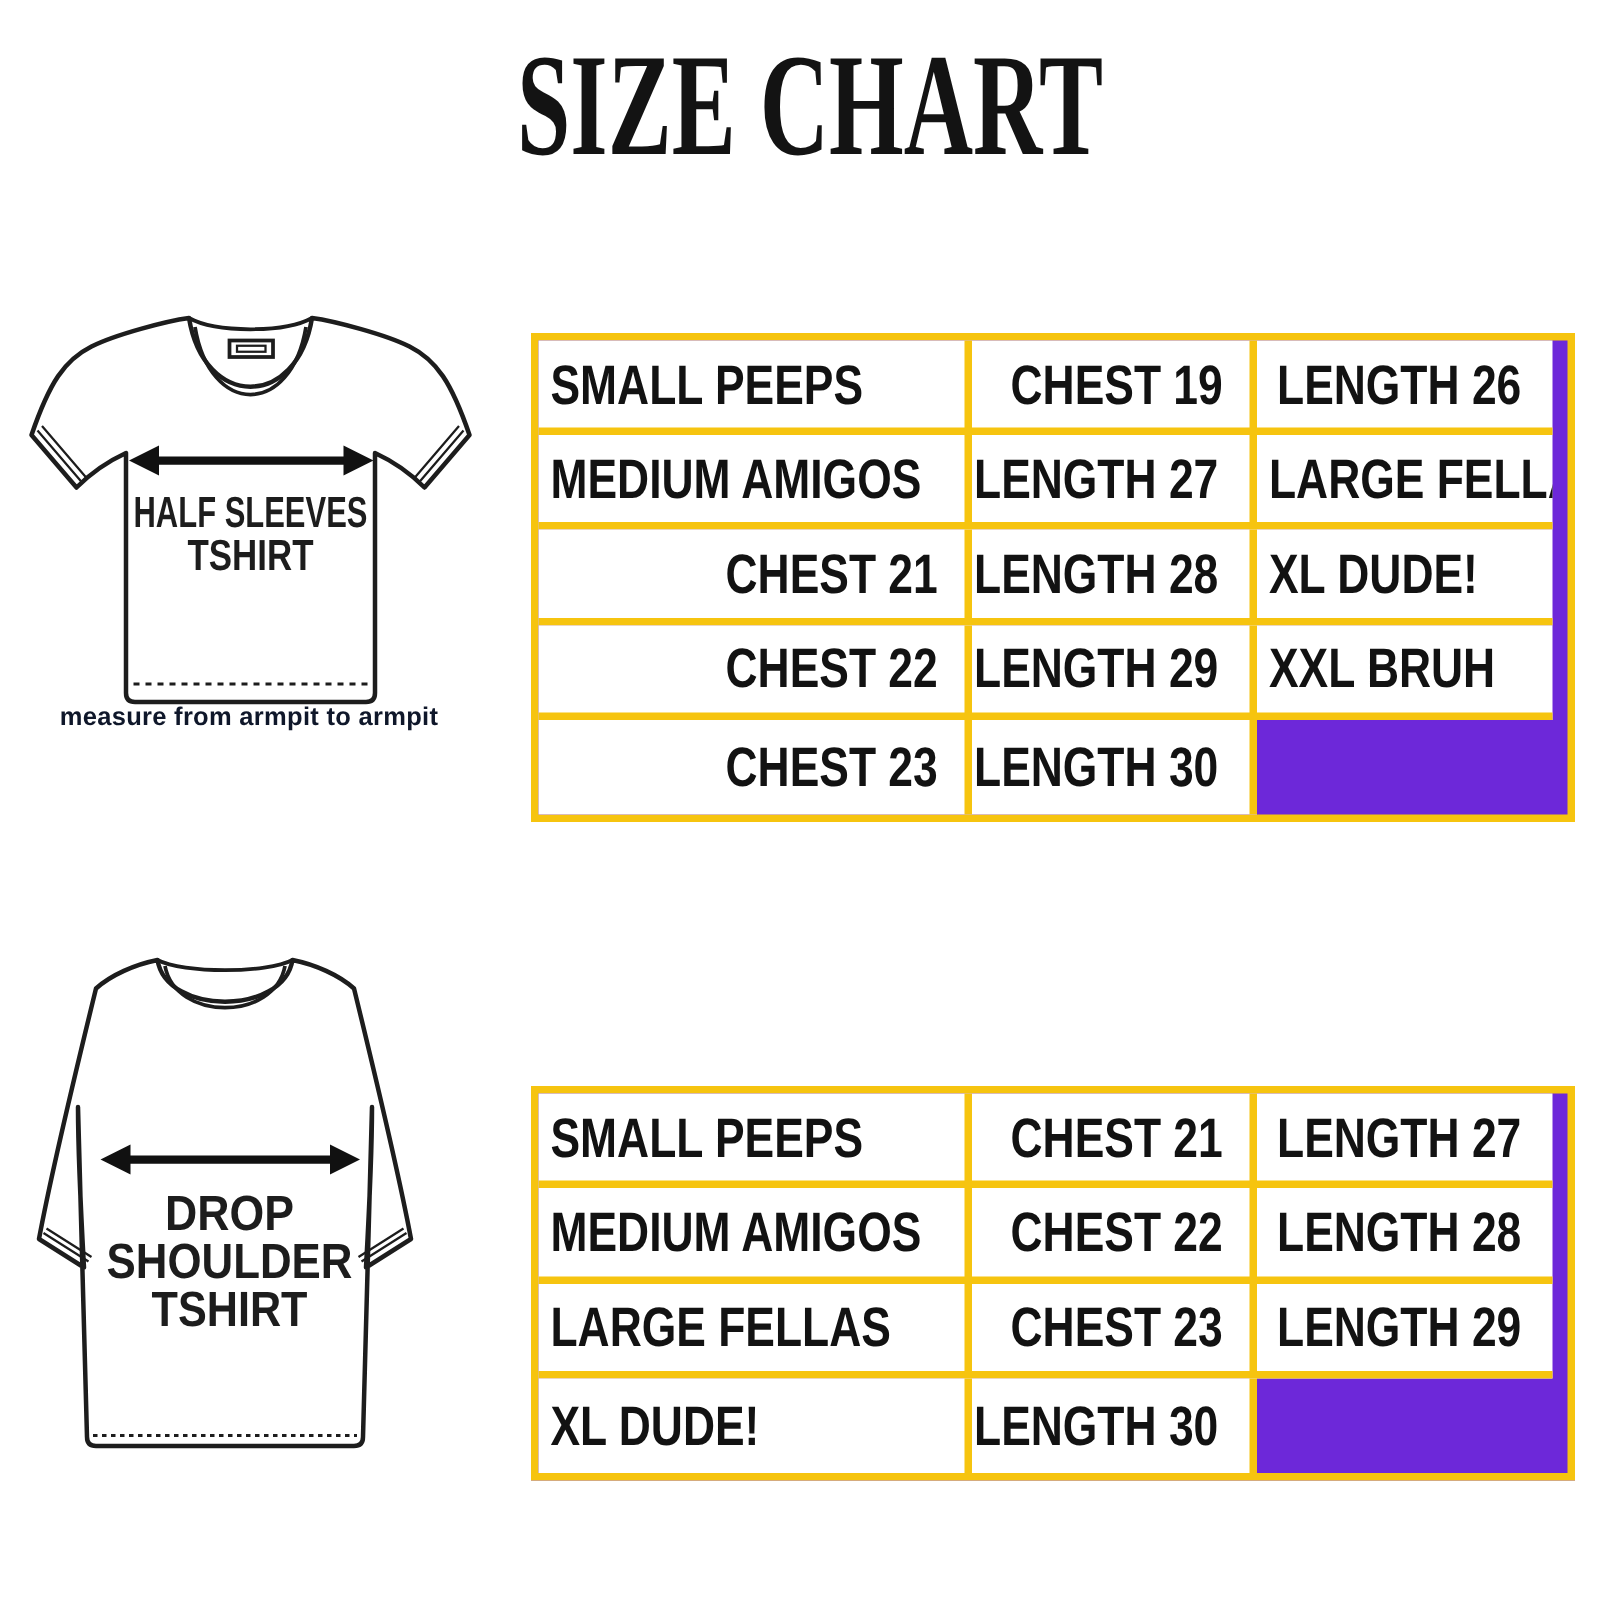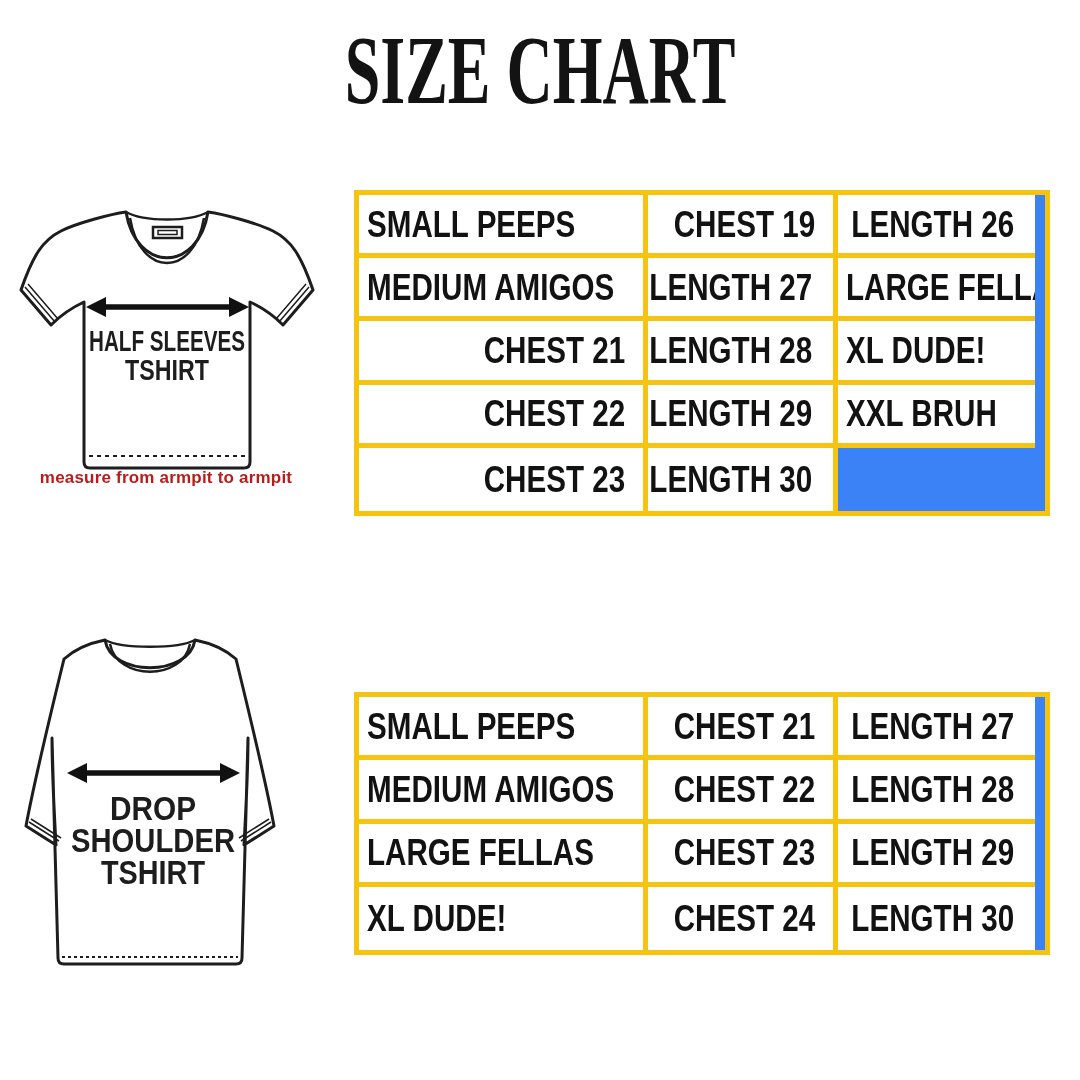--- a/index.html
+++ b/index.html
@@ -13,21 +13,21 @@
   .page{
     position:relative;width:1080px;height:1080px;background:var(--bg);
     overflow:hidden;font-family:"Liberation Sans", sans-serif;color:var(--ink);
   }
   .title{position:absolute;top:22px;left:0;width:100%;text-align:center;}
   .title span{
     display:inline-block;font-family:"Liberation Serif", serif;font-weight:700;
     font-size:64px;line-height:1;color:#131313;transform:scaleY(1.52);
     transform-origin:top center;letter-spacing:0px;white-space:nowrap;
   }
-  .size-table{position:absolute;display:grid;border:5px solid var(--gold);background:#3b82f6;}
+  .size-table{position:absolute;display:grid;border:5px solid var(--gold);background:#6d28d9;margin-top:32px;}
   .t1{left:354px;top:190px;width:686px;height:316px;
       grid-template-columns:289px 190px 197px;grid-template-rows:repeat(5,1fr);}
   .t2{left:354px;top:692px;width:686px;height:253px;
       grid-template-columns:289px 190px 197px;grid-template-rows:repeat(4,1fr);}
   .size-table .cell{
     display:flex;align-items:center;box-sizing:border-box;overflow:hidden;
     border-right:5px solid var(--gold);border-bottom:5px solid var(--gold);background:#fff;
   }
   .size-table .cell:nth-child(3n){border-right:none;}
   .t1 .cell:nth-child(n+13){border-bottom:none;padding-left:16px;}
@@ -38,21 +38,21 @@
   }
   .c-size{padding-left:8px;}
   .c-size span{transform-origin:left center;}
   .c-num{justify-content:flex-end;}
   .c-num span{transform-origin:center center;}
   .diagram{position:absolute;}
   .d1{left:14px;top:198px;width:302px;height:278px;}
   .d2{left:22px;top:633px;width:256px;height:340px;}
   .caption{
     position:absolute;left:16px;top:468px;width:300px;text-align:center;
-    font-weight:700;font-size:17px;letter-spacing:0.2px;color:#b91c1c;
+    font-weight:700;font-size:17px;letter-spacing:0.2px;color:#0f172a;
   }
   svg text{
     font-family:"Liberation Sans", sans-serif;font-weight:700;fill:var(--line);
   }
 </style>
 </head>
 <body>
 
 <div class="page">
 
@@ -172,20 +172,17 @@
     <div class="cell c-num">
         <span>CHEST 23</span>
       </div>
     <div class="cell c-num">
         <span>LENGTH 29</span>
       </div>
     <div class="cell c-size">
         <span>XL DUDE!</span>
       </div>
     <div class="cell c-num">
-        <span>CHEST 24</span>
-      </div>
-    <div class="cell c-num">
         <span>LENGTH 30</span>
       </div>
   </div>
 
 </div>
 
 </body></html>

